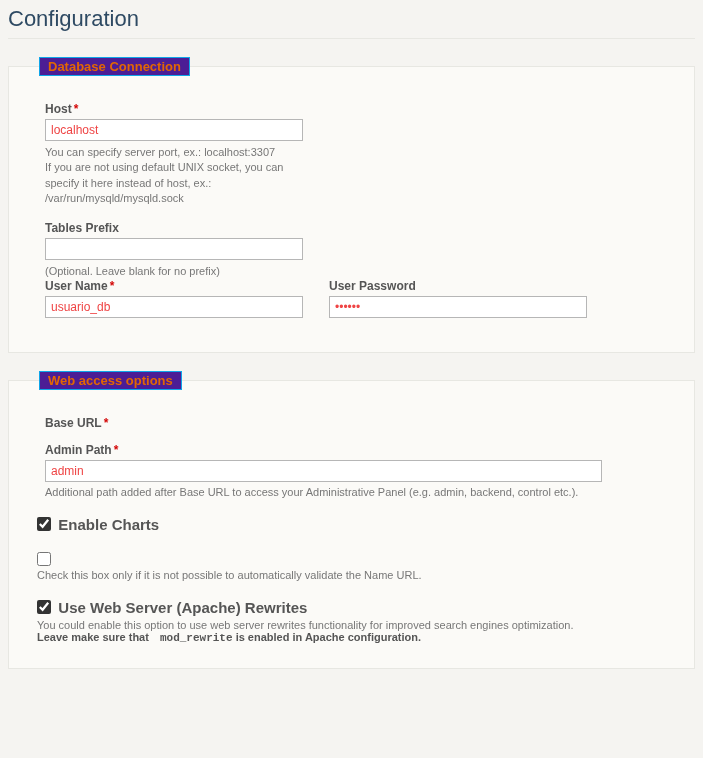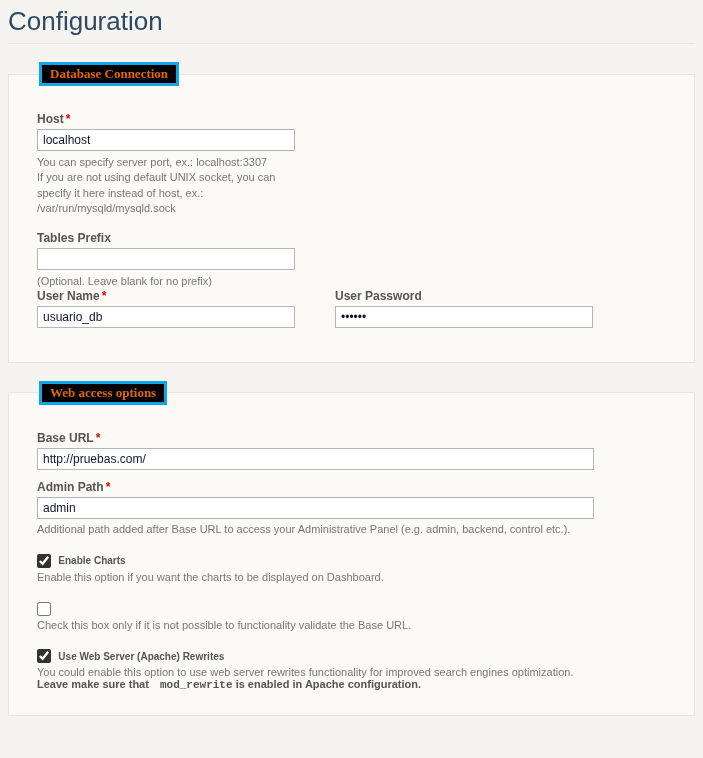--- a/index.html
+++ b/index.html
@@ -11,50 +11,49 @@
     background: #f5f4f1;
     color: #555;
     width: 703px;
   }
   .page {
     padding: 6px 8px 12px 8px;
   }
   h1.page-title {
     margin: 0 0 6px 0;
     padding: 0;
-    font-size: 26px;
+    font-size: 22px;
     font-weight: normal;
     color: #2e4a63;
   }
   .hr {
     height: 1px;
     background: #e7e7e2;
     margin: 0 0 18px 0;
   }
   fieldset.block {
     border: 1px solid #e7e7e2;
     background: #fbfaf7;
     margin: 0 0 18px 0;
     padding: 26px 28px 20px 28px;
     position: relative;
   }
   fieldset.block legend {
-    border: 3px solid #0ea5e9;
-    background: #000000;
+    border: 1px solid #0ea5e9;
+    background: #4c1d95;
     color: #e26703;
     font-weight: bold;
     font-size: 13px;
     padding: 1px 8px;
     margin-left: 2px;
-    font-family: Liberation Serif, serif;
   }
   .row {
     display: flex;
-    gap: 40px;
-    margin: 0 0 14px 0;
+    gap: 26px;
+    margin: 0 0 14px 8px;
   }
   .col {
     flex: 0 0 258px;
     min-width: 0;
   }
   .col-wide {
     flex: 0 0 557px;
     min-width: 0;
   }
   label.fld-label {
@@ -68,21 +67,21 @@
     color: #d40707;
     margin-left: 2px;
   }
   input[type=text], input[type=password] {
     width: 100%;
     height: 22px;
     font-size: 12px;
     padding: 2px 5px;
     border: 1px solid #b6b6b6;
     background: #fff;
-    color: #0f172a;
+    color: #ef4444;
   }
   .hint {
     font-size: 11px;
     line-height: 1.4;
     color: #777;
     margin-top: 4px;
     max-width: 240px;
   }
   .hint-wide {
     font-size: 11px;
@@ -93,21 +92,21 @@
     margin: 18px 0 4px 0;
   }
   .chk-row input[type=checkbox] {
     width: 14px;
     height: 14px;
     vertical-align: middle;
     margin: 0 4px 0 0;
     accent-color: #333;
   }
   .chk-label {
-    font-size: 10px;
+    font-size: 15px;
     font-weight: bold;
     color: #555;
     vertical-align: middle;
   }
   .chk-hint {
     font-size: 11px;
     color: #777;
     margin-top: 3px;
   }
   code { font-family: "Courier New", monospace; padding-left: 8px; }
@@ -159,43 +158,41 @@
   </fieldset>
 
   <fieldset class="block">
     <legend>Web access options</legend>
 
     <div class="row" style="margin-bottom:10px;">
       <div class="col-wide">
         <label class="fld-label">
           <span>Base URL</span><span class="req">*</span>
         </label>
-        <input type="text" value="http://pruebas.com/" style="">
       </div>
     </div>
 
     <div class="row" style="margin-bottom:4px;">
       <div class="col-wide">
         <label class="fld-label">
           <span>Admin Path</span><span class="req">*</span>
         </label>
         <input type="text" value="admin" style="">
         <div class="hint-wide">Additional path added after Base URL to access your Administrative Panel (e.g. admin, backend, control etc.).</div>
       </div>
     </div>
 
     <div class="chk-row">
       <input type="checkbox" checked="" style="">
       <span class="chk-label">Enable Charts</span>
-      <div class="chk-hint">Enable this option if you want the charts to be displayed on Dashboard.</div>
     </div>
 
     <div class="chk-row">
       <input type="checkbox" style="">
-      <div class="chk-hint">Check this box only if it is not possible to functionality validate the Base URL.</div>
+      <div class="chk-hint">Check this box only if it is not possible to automatically validate the Name URL.</div>
     </div>
 
     <div class="chk-row">
       <input type="checkbox" checked="" style="">
       <span class="chk-label">Use Web Server (Apache) Rewrites</span>
       <div class="chk-hint">
         <span>You could enable this option to use web server rewrites functionality for improved search engines optimization.</span><br>
         <span class="bold">Leave make sure that </span><code class="bold">mod_rewrite</code><span class="bold"> is enabled in Apache configuration.</span>
       </div>
     </div>

